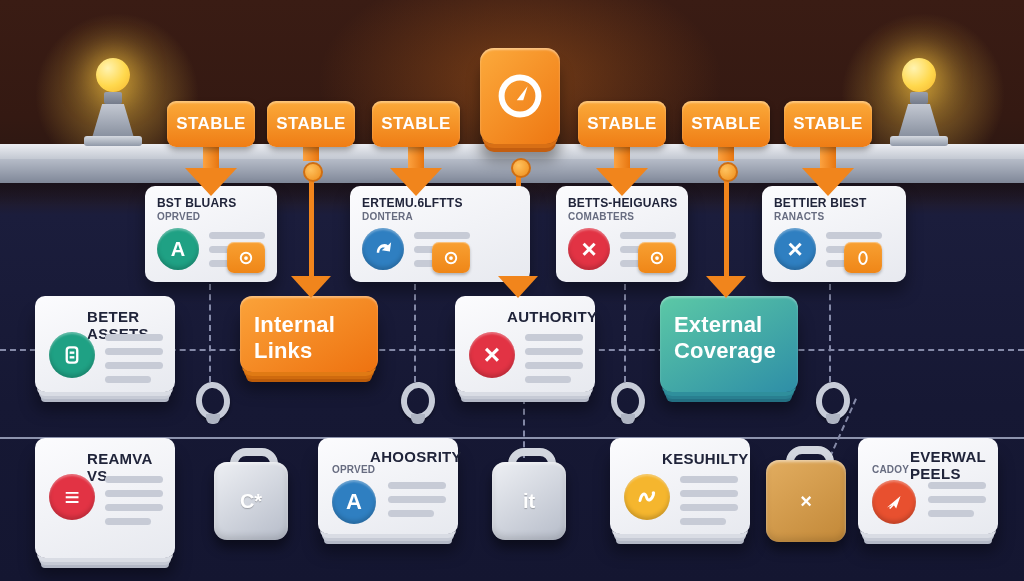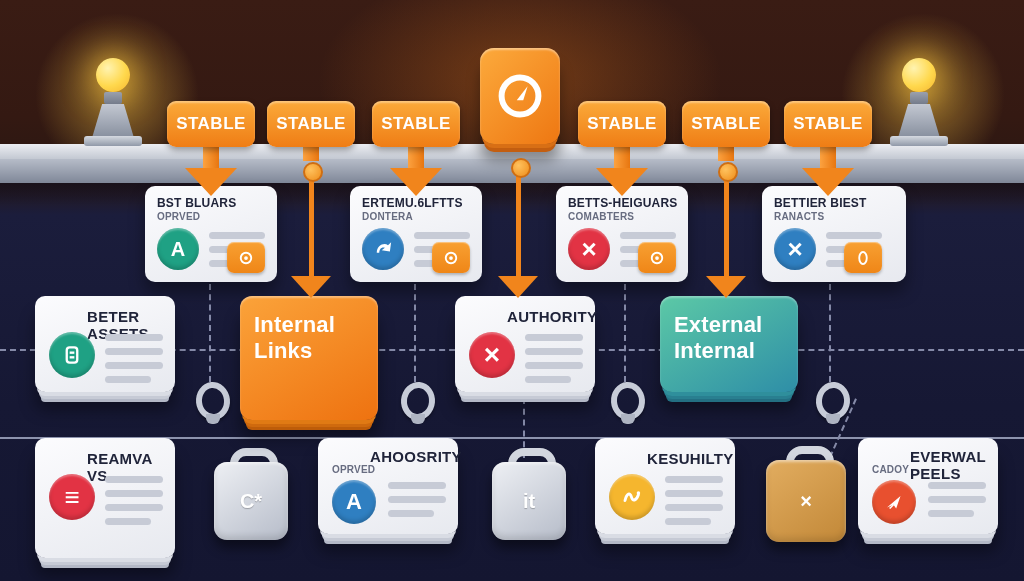--- a/index.html
+++ b/index.html
@@ -150,21 +150,21 @@
         <div class="ph-line" style="width:40px;"></div>
     </div>
     <div class="abs badge" style="left:82px;top:56px;">
       <svg width="18" height="18" viewBox="0 0 24 24">
           <circle cx="12" cy="12" r="7" fill="none" stroke="#fff" stroke-width="2.5"></circle>
           <circle cx="12" cy="12" r="2.5" fill="#fff"></circle>
         </svg>
     </div>
   </div>
 
-  <div class="abs card card-flat" style="left:350px;top:186px;width:132px;height:96px;">
+  <div class="abs card card-flat" style="left:350px;top:186px;width:132px;height:96px;padding-left:48px;">
     <div class="abs card-title" style="left:12px;top:10px;">ERTEMU.6LFTTS</div>
     <div class="abs card-sub" style="left:12px;top:24px;">DONTERA</div>
     <div class="abs circle-icon" style="left:12px;top:42px;width:42px;height:42px;background:#2f7fc1;">
       <svg width="30" height="30" viewBox="0 0 48 48">
           <path d="M14 30 C14 18 26 13 32 18 L37 13 L35 28 L22 26 L27 22 C22 20 18 24 18 30 Z" fill="#fff"></path>
         </svg>
     </div>
     <div class="abs" style="left:64px;top:46px;width:56px;">
       <div class="ph-line" style="width:56px;"></div>
         <div class="ph-line" style="width:50px;"></div>
@@ -240,39 +240,39 @@
         </svg>
     </div>
     <div class="abs" style="left:70px;top:38px;width:58px;">
       <div class="ph-line" style="width:58px;"></div>
         <div class="ph-line" style="width:58px;"></div>
         <div class="ph-line" style="width:58px;"></div>
         <div class="ph-line" style="width:46px;"></div>
     </div>
   </div>
 
-  <div class="abs card-orange" style="left:240px;top:296px;width:138px;height:124px;">
+  <div class="abs card-orange" style="left:240px;top:296px;width:138px;height:76px;">
     <div class="big-label">Internal Links</div>
   </div>
 
   <div class="abs card" style="left:455px;top:296px;width:140px;height:96px;">
     <div class="abs card-title-lg" style="left:14px;top:12px;">AUTHORITY</div>
     <div class="abs circle-icon" style="left:14px;top:36px;width:46px;height:46px;background:#e23344;font-size:28px;">
         <span>×</span>
       </div>
     <div class="abs" style="left:70px;top:38px;width:58px;">
       <div class="ph-line" style="width:58px;"></div>
         <div class="ph-line" style="width:58px;"></div>
         <div class="ph-line" style="width:58px;"></div>
         <div class="ph-line" style="width:46px;"></div>
     </div>
   </div>
 
   <div class="abs card-teal" style="left:660px;top:296px;width:138px;height:96px;">
-    <div class="big-label">External Internal</div>
+    <div class="big-label">External Coverage</div>
   </div>
 
 
   <div class="abs solid-h" style="left:0;top:437px;width:1024px;"></div>
   <div class="abs dash-v" style="left:523px;top:398px;height:60px;"></div>
   <div class="abs dash-v" style="left:842px;top:396px;height:64px;transform:rotate(24deg);"></div>
 
   <div class="abs card" style="left:35px;top:438px;width:140px;height:120px;">
     <div class="abs card-title-lg" style="left:14px;top:12px;">REAMVA VS</div>
     <div class="abs circle-icon" style="left:14px;top:36px;width:46px;height:46px;background:#e23344;font-size:26px;">
@@ -302,21 +302,21 @@
         <div class="ph-line" style="width:58px;"></div>
         <div class="ph-line" style="width:46px;"></div>
     </div>
   </div>
 
   <div class="abs case-handle" style="left:508px;top:448px;"></div>
   <div class="abs case-body case-silver" style="left:492px;top:462px;width:74px;height:78px;">
       <span>it</span>
     </div>
 
-  <div class="abs card" style="left:595px;top:438px;width:140px;height:96px;">
+  <div class="abs card" style="left:610px;top:438px;width:140px;height:96px;">
     <div class="abs card-title-lg" style="left:14px;top:12px;">KESUHILTY</div>
     <div class="abs circle-icon" style="left:14px;top:36px;width:46px;height:46px;background:#f5b62e;">
       <svg width="28" height="28" viewBox="0 0 48 48">
           <path d="M12 30 C15 17 21 16 23 24 C25 32 31 31 35 20" fill="none" stroke="#fff" stroke-width="5" stroke-linecap="round"></path>
           <circle cx="35" cy="17" r="3" fill="#fff"></circle>
         </svg>
     </div>
     <div class="abs" style="left:70px;top:38px;width:58px;">
       <div class="ph-line" style="width:58px;"></div>
         <div class="ph-line" style="width:58px;"></div>

